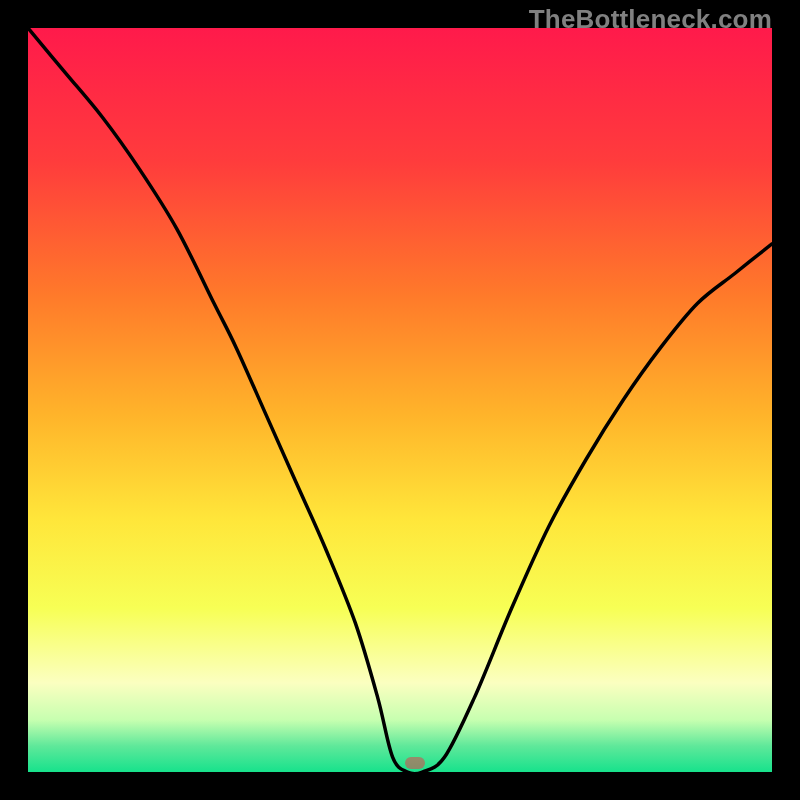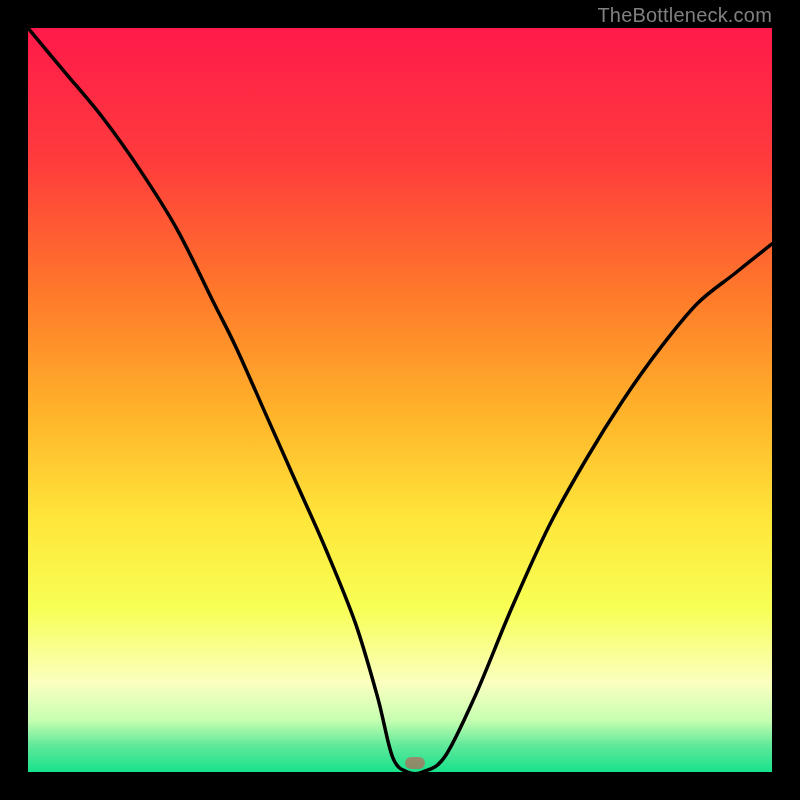--- a/index.html
+++ b/index.html
@@ -37,22 +37,22 @@
     left: 0;
     top: 0;
     width: 744px;
     height: 744px;
     pointer-events: none;
   }
   .watermark {
     position: absolute;
     right: 28px;
     top: 4px;
-    font-size: 20px;
-    font-weight: 400;
+    font-size: 26px;
+    font-weight: 700;
     color: #808080;
     letter-spacing: 0.2px;
   }
   .marker {
     position: absolute;
     width: 20px;
     height: 12px;
     border-radius: 6px;
     opacity: 0.6;
     pointer-events: none;

